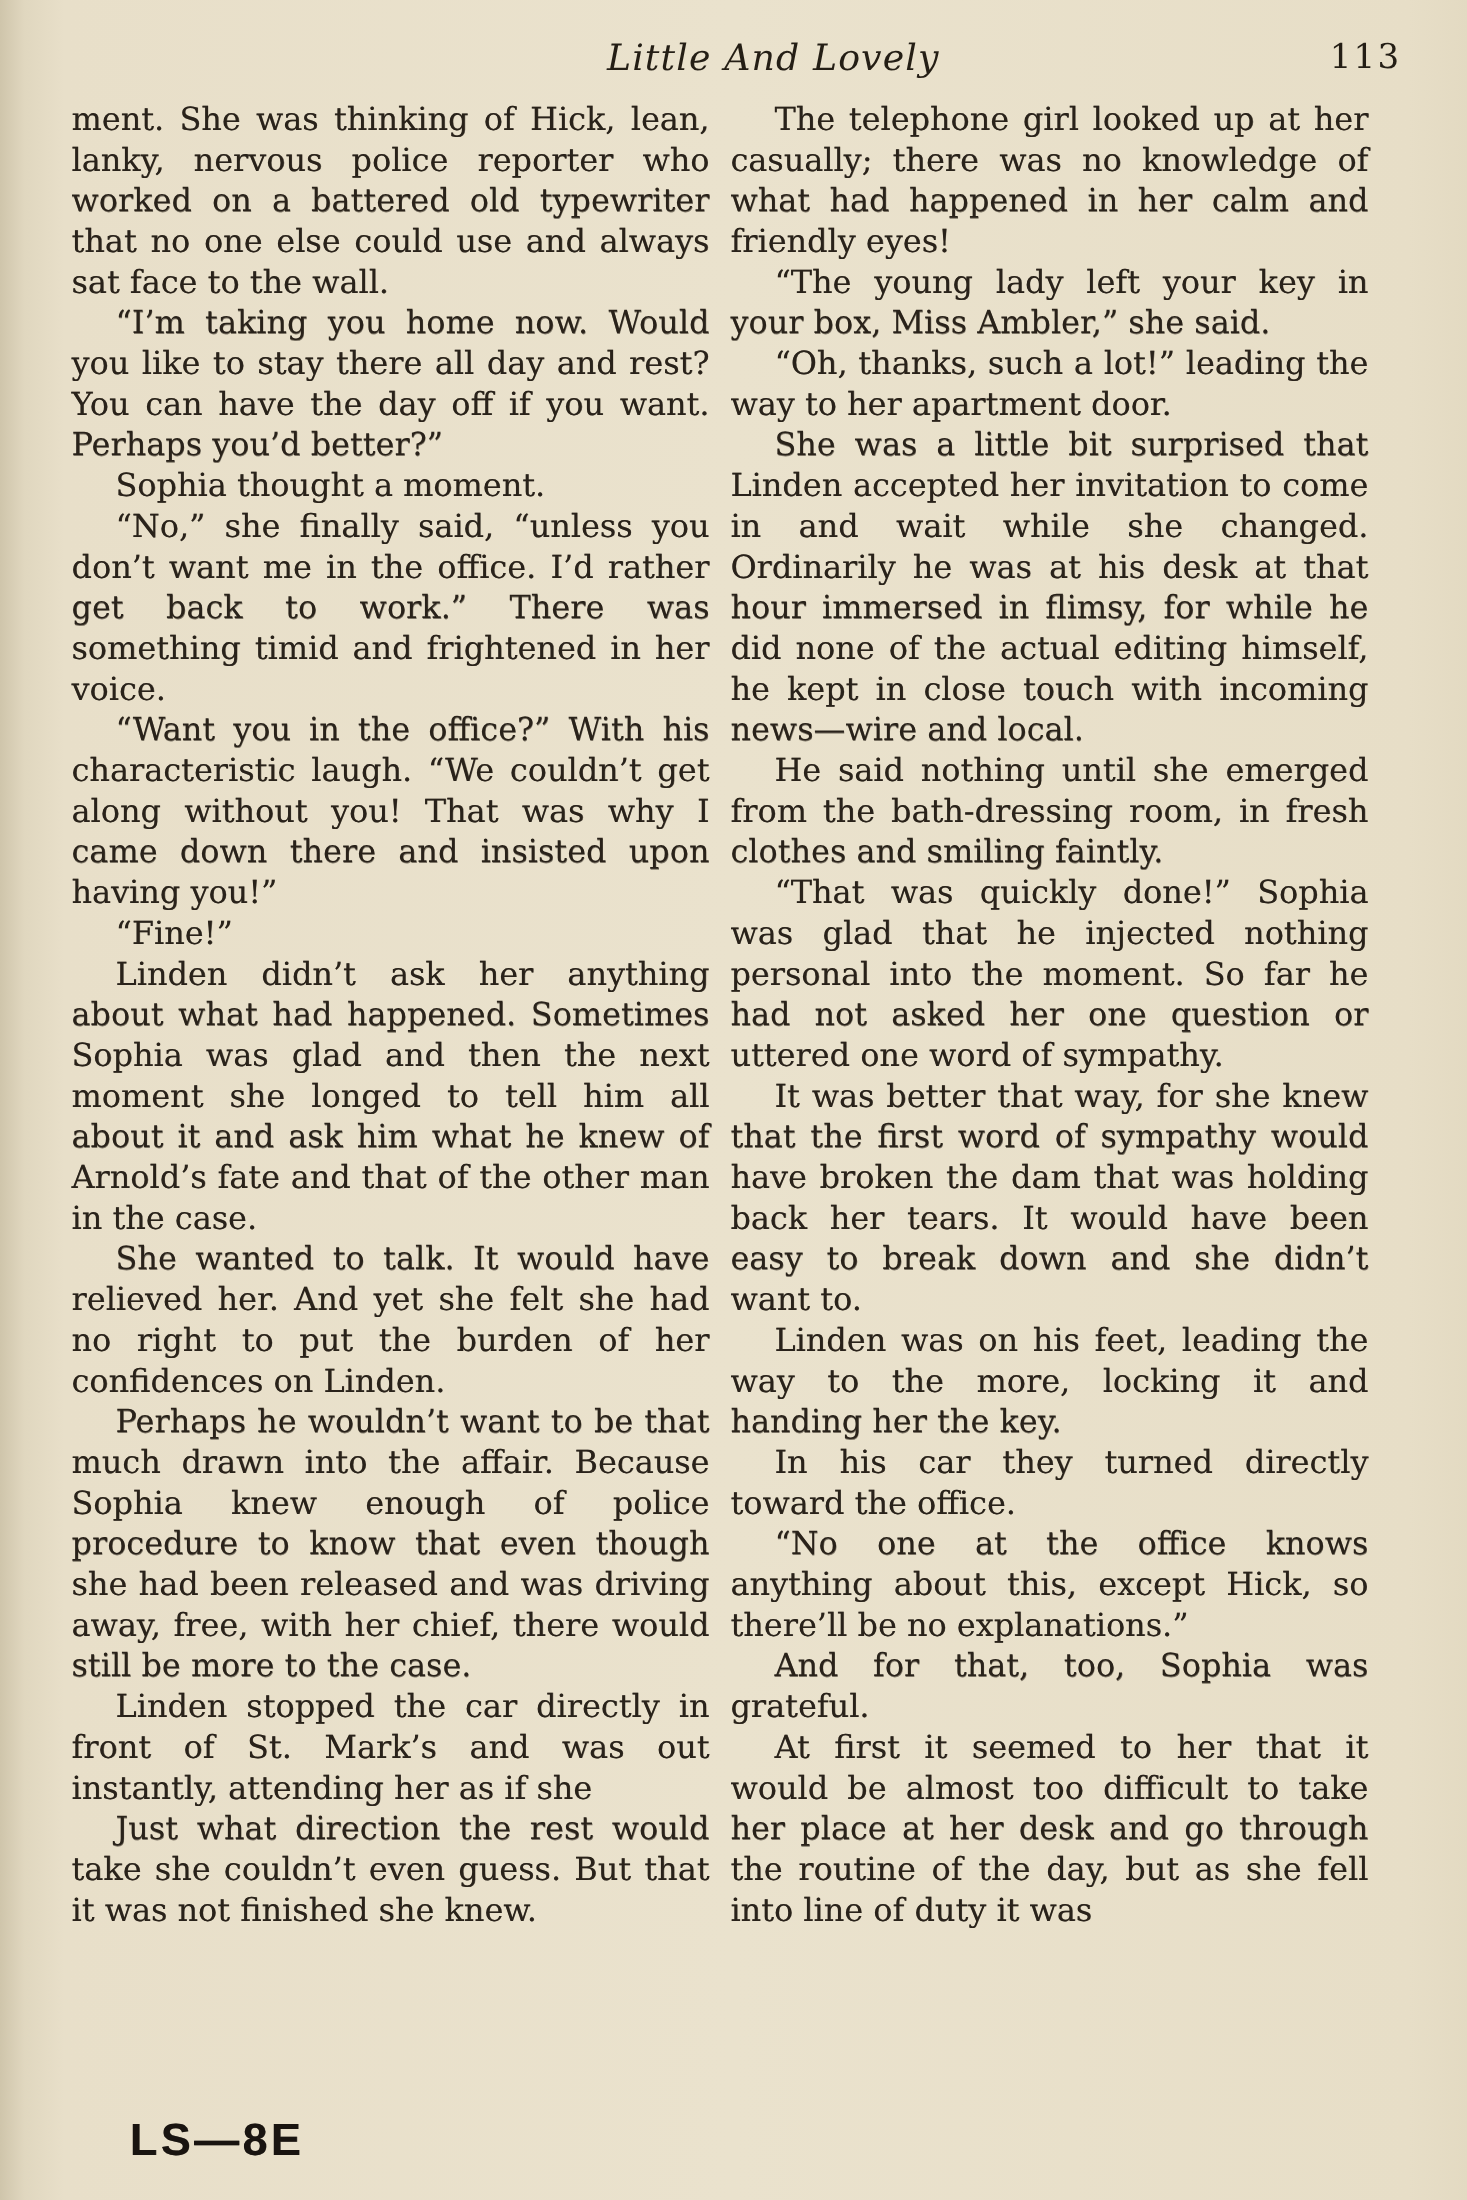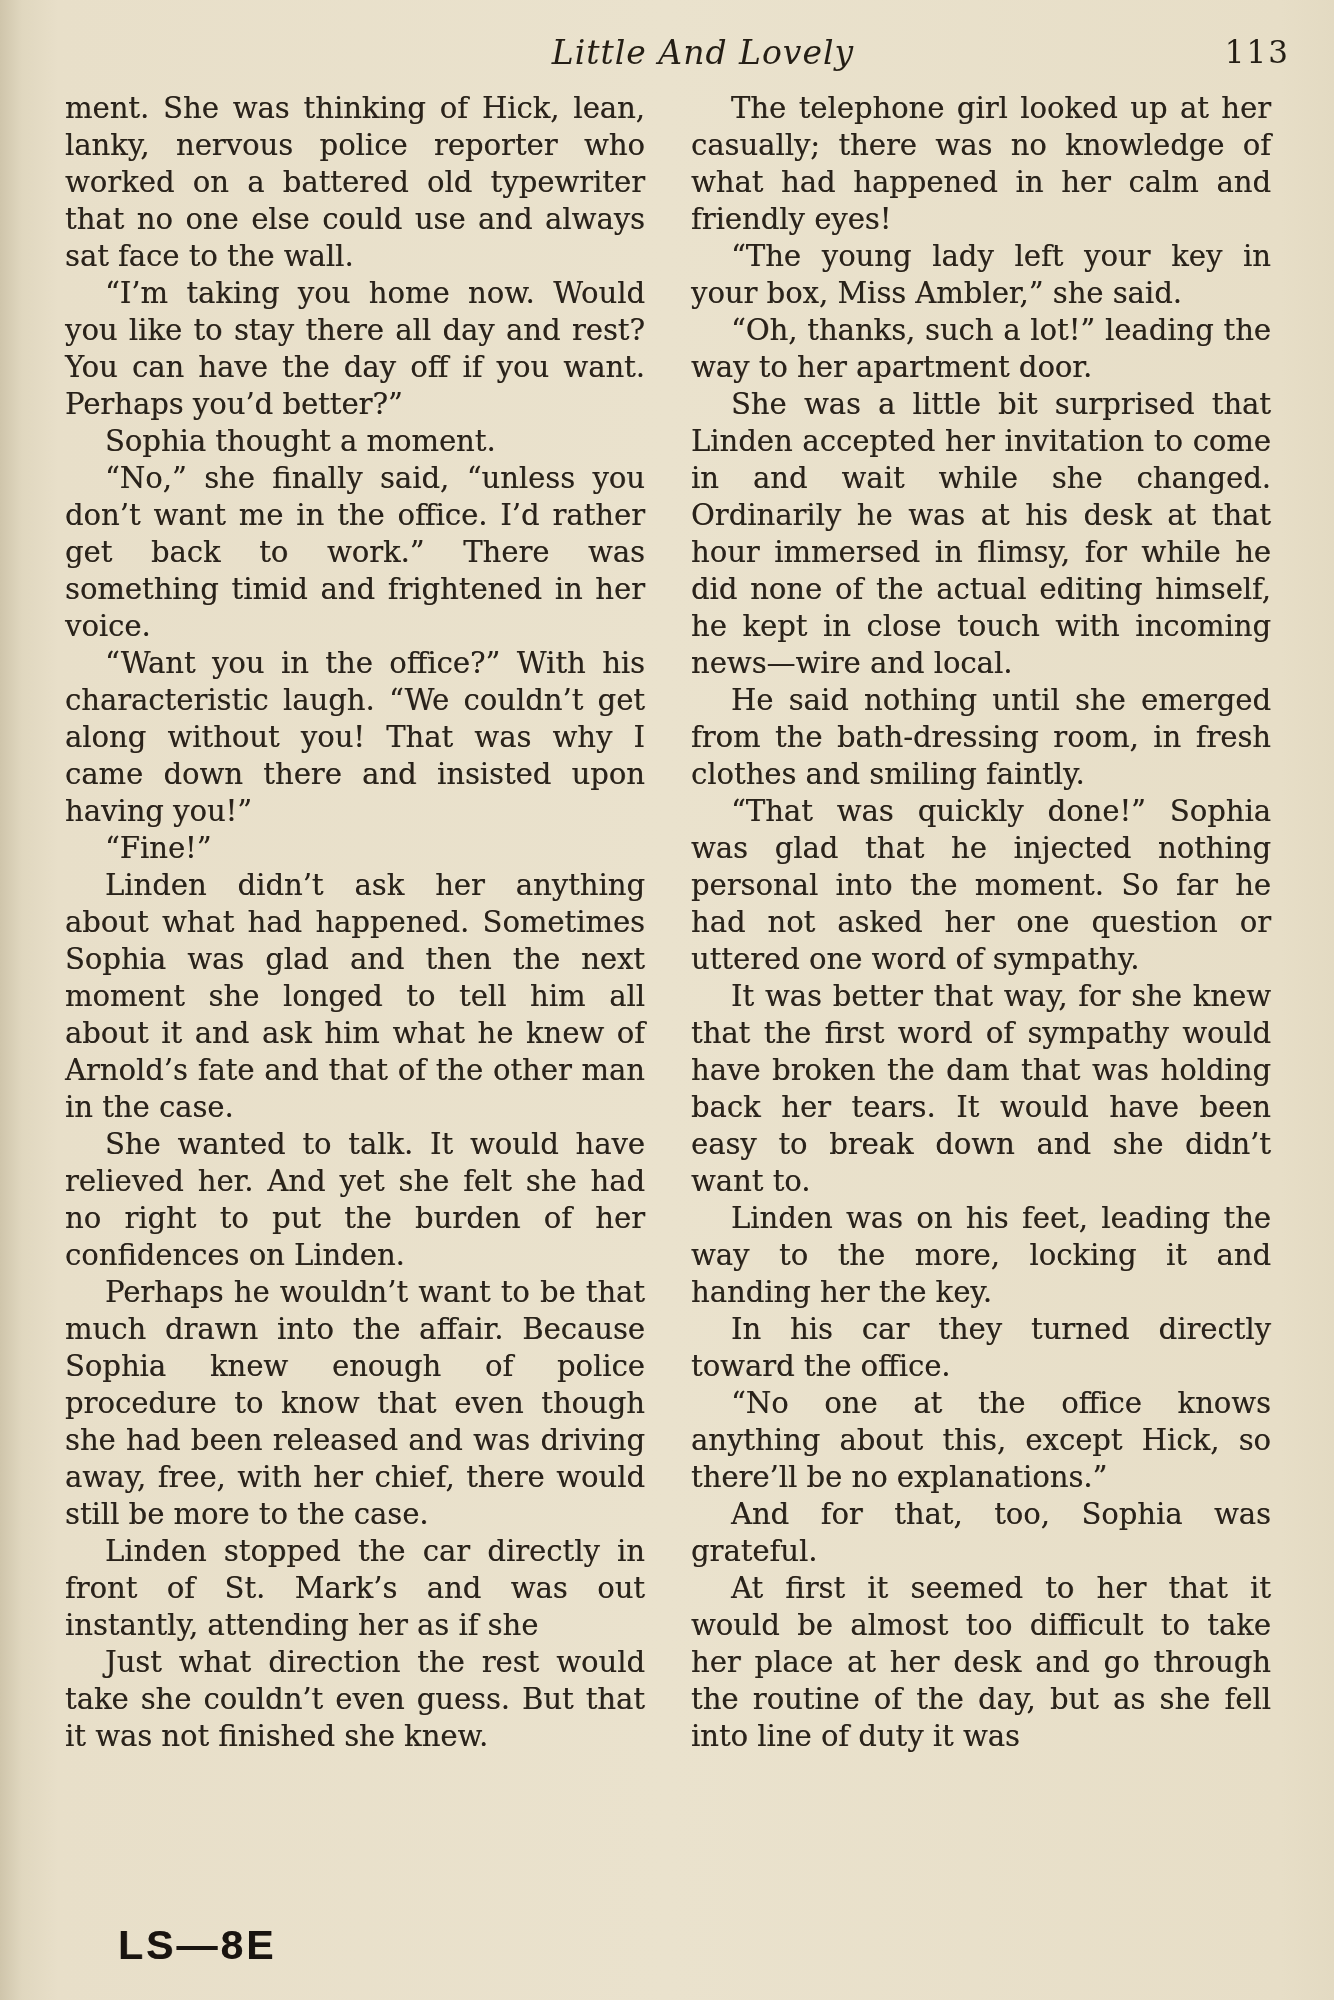--- a/index.html
+++ b/index.html
@@ -23,30 +23,30 @@
     width: 100%;
     text-align: center;
     font-size: 33px;
     font-style: italic;
     letter-spacing: 1px;
     color: #241e15;
     padding-left: 36px;
   }
   .page-number {
     position: absolute;
-    right: 80px; top: 1px;
+    right: 96px; top: 1px;
     font-style: normal;
     font-size: 31px;
     letter-spacing: 2px;
   }
   .columns {
     position: absolute;
     top: 90px; left: 65px;
     display: flex;
-    gap: 46px;
+    gap: 19px;
     justify-content: center;
   }
   .col {
     width: 580px;
     font-size: 29px;
     line-height: 37px;
     text-align: justify;
     color: #29221a;
     text-shadow: 0.3px 0.3px 0 rgba(35,28,18,0.55);
   }

